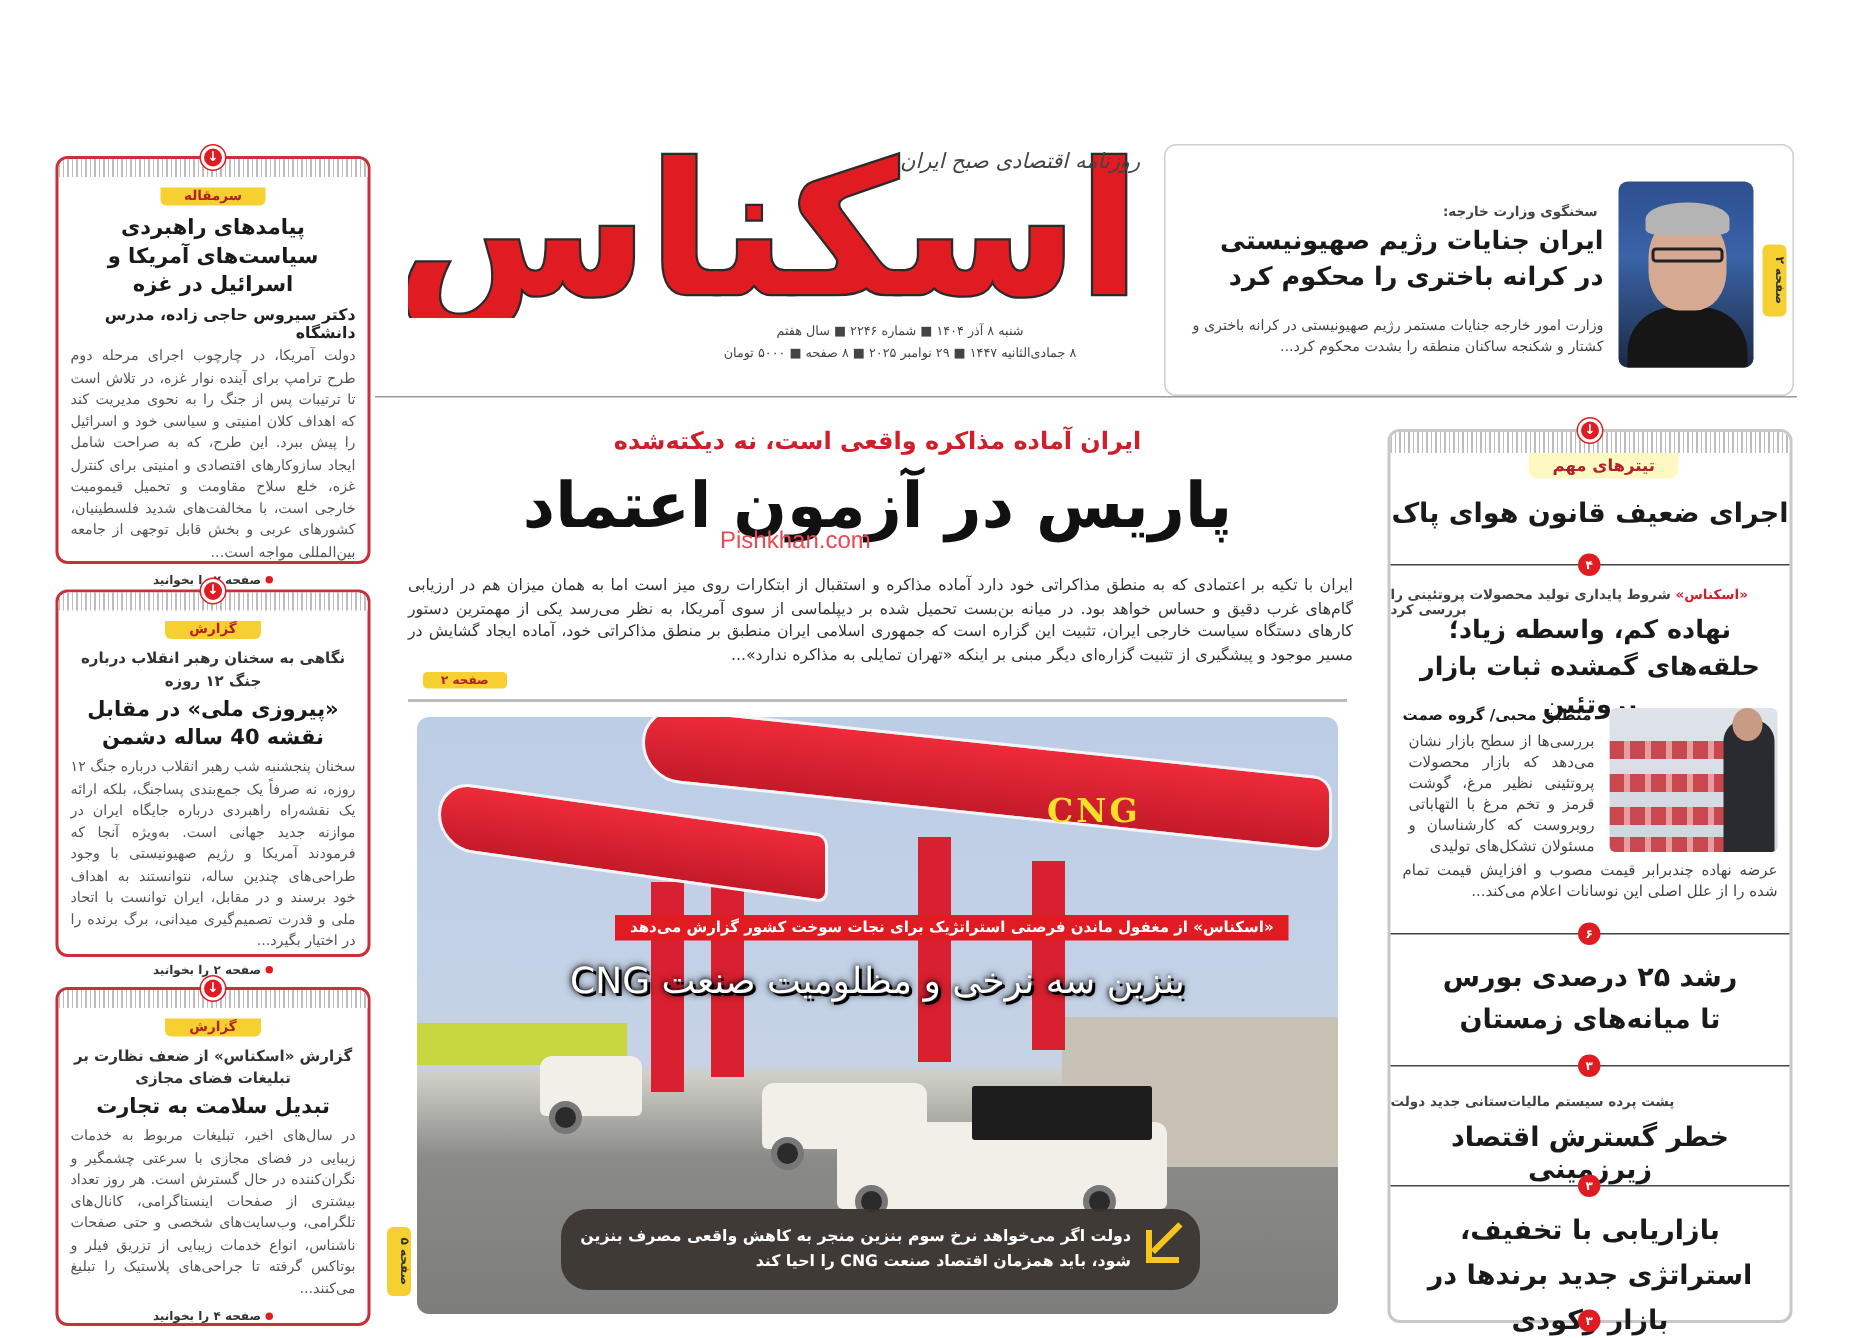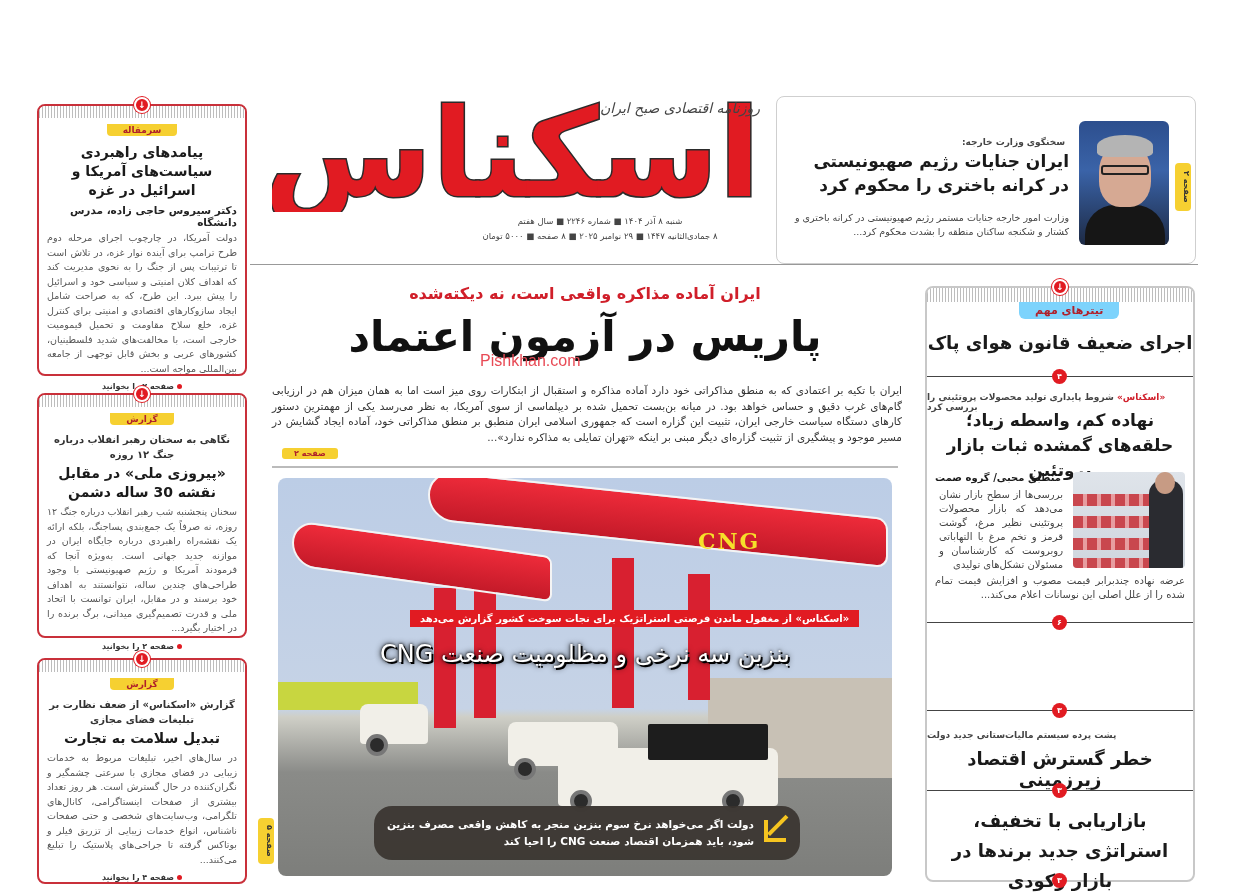--- a/index.html
+++ b/index.html
@@ -58,21 +58,21 @@
   .photo-kicker { position: absolute; left: 132px; top: 132px; background: #e11b22; color: #fff; font-size: 10px; font-weight: bold; padding: 3px 10px; }
   .photo-title { position: absolute; left: 0; top: 162px; width: 614px; text-align: center; font-size: 24px; font-weight: normal; color: #fff; text-shadow: 0 0 3px #000, 0 0 6px #000, 2px 2px 0 #000; }
   .quote-box { position: absolute; left: 96px; top: 328px; width: 426px; height: 54px; background: rgba(55,50,45,0.9); border-radius: 18px; }
   .quote-text { position: absolute; right: 46px; top: 10px; width: 370px; color: #fff; font-size: 10.5px; font-weight: bold; line-height: 17px; text-align: right; }
   .quote-arrow { position: absolute; right: 14px; top: 14px; width: 22px; height: 22px; border-left: 4px solid #f6c520; border-bottom: 4px solid #f6c520; }
   .quote-arrow::after { content: ""; position: absolute; left: 2px; bottom: 2px; width: 26px; height: 4px; background: #f6c520; transform: rotate(-45deg); transform-origin: left bottom; }
 
   
   .rcol { position: absolute; left: 925px; top: 286px; width: 270px; height: 596px; border: 2px solid #c8c8c8; border-radius: 8px; background: #fff; }
   .rcol .hatch { margin: 0; border-radius: 6px 6px 0 0; height: 14px; }
-  .rtag { position: absolute; left: 92px; top: 14px; background: #7dd3fc; color: #b0202a; font-size: 11px; font-weight: bold; padding: 2px 16px; border-radius: 0 0 6px 6px; }
+  .rtag { position: absolute; left: 92px; top: 14px; background: #fef9c3; color: #b0202a; font-size: 11px; font-weight: bold; padding: 2px 16px; border-radius: 0 0 6px 6px; }
   .rhead { position: absolute; width: 266px; text-align: center; font-weight: bold; color: #1a1a1a; }
   .rdiv { position: absolute; left: 0; width: 266px; height: 1px; background: #444; }
   .rdiv-dot { position: absolute; left: 125px; top: -7px; width: 15px; height: 15px; border-radius: 50%; background: #e11b22; color: #fff; font-size: 8px; line-height: 15px; text-align: center; font-weight: bold; }
   .rsmall { position: absolute; width: 266px; text-align: left; font-size: 9px; font-weight: bold; color: #444; }
   .rsmall .red { color: #d01f2a; }
   .meat-photo { position: absolute; left: 146px; top: 184px; width: 112px; height: 96px; border-radius: 4px; background: linear-gradient(180deg, #dfe4ea 0%, #cfd6de 100%); overflow: hidden; }
   .shelf { position: absolute; left: 0; width: 80px; height: 12px; background: repeating-linear-gradient(90deg, #c9474e 0 10px, #e79da0 10px 14px); }
   .shopper { position: absolute; left: 76px; top: 8px; width: 34px; height: 90px; background: #2a2b30; border-radius: 14px 14px 0 0; }
   .shopper-head { position: absolute; left: 82px; top: 0px; width: 20px; height: 22px; border-radius: 50%; background: #c79b84; }
   .rauthor { position: absolute; right: 132px; top: 184px; font-size: 10px; font-weight: bold; }
@@ -89,21 +89,21 @@
   <div class="lauthor">دکتر سیروس حاجی زاده، مدرس دانشگاه</div>
   <div class="lbody">دولت آمریکا، در چارچوب اجرای مرحله دوم طرح ترامپ برای آینده نوار غزه، در تلاش است تا ترتیبات پس از جنگ را به نحوی مدیریت کند که اهداف کلان امنیتی و سیاسی خود و اسرائیل را پیش ببرد. این طرح، که به صراحت شامل ایجاد سازوکارهای اقتصادی و امنیتی برای کنترل غزه، خلع سلاح مقاومت و تحمیل قیمومیت خارجی است، با مخالفت‌های شدید فلسطینیان، کشورهای عربی و بخش قابل توجهی از جامعه بین‌المللی مواجه است...</div>
   <div class="more">صفحه ۲ را بخوانید</div>
 </div>
 
 <div class="lbox" style="top:393px;height:245px;">
   <div class="hatch"></div>
   <div class="pin">↓</div>
   <div class="tag">گزارش</div>
   <div class="lkicker">نگاهی به سخنان رهبر انقلاب درباره جنگ ۱۲ روزه</div>
-  <div class="ltitle" style="margin-top:2px;">«پیروزی ملی» در مقابل نقشه 30 ساله دشمن</div>
+  <div class="ltitle" style="margin-top:2px;">«پیروزی ملی» در مقابل نقشه 40 ساله دشمن</div>
   <div class="lbody">سخنان پنجشنبه شب رهبر انقلاب درباره جنگ ۱۲ روزه، نه صرفاً یک جمع‌بندی پساجنگ، بلکه ارائه یک نقشه‌راه راهبردی درباره جایگاه ایران در موازنه جدید جهانی است. به‌ویژه آنجا که فرمودند آمریکا و رژیم صهیونیستی با وجود طراحی‌های چندین ساله، نتوانستند به اهداف خود برسند و در مقابل، ایران توانست با اتحاد ملی و قدرت تصمیم‌گیری میدانی، برگ برنده را در اختیار بگیرد...</div>
   <div class="more">صفحه ۲ را بخوانید</div>
 </div>
 
 <div class="lbox" style="top:658px;height:226px;">
   <div class="hatch"></div>
   <div class="pin">↓</div>
   <div class="tag">گزارش</div>
   <div class="lkicker">گزارش «اسکناس» از ضعف نظارت بر تبلیغات فضای مجازی</div>
   <div class="ltitle" style="margin-top:2px;">تبدیل سلامت به تجارت</div>
@@ -191,20 +191,21 @@
     <div class="shopper"></div>
     <div class="shopper-head"></div>
   </div>
   <div class="rauthor">منطبق محبی/ گروه صمت</div>
   <div class="rbody" style="right:130px;top:200px;width:124px;">بررسی‌ها از سطح بازار نشان می‌دهد که بازار محصولات پروتئینی نظیر مرغ، گوشت قرمز و تخم مرغ با التهاباتی روبروست که کارشناسان و مسئولان تشکل‌های تولیدی</div>
   <div class="rbody" style="right:8px;top:286px;width:250px;">عرضه نهاده چندبرابر قیمت مصوب و افزایش قیمت تمام شده را از علل اصلی این نوسانات اعلام می‌کند...</div>
   <div class="rdiv" style="top:334px;">
       <div class="rdiv-dot">۶</div>
     </div>
 
+  <div class="rhead" style="top:350px;font-size:18px;line-height:28px;padding:0 30px;">رشد ۲۵ درصدی بورس تا میانه‌های زمستان</div>
   <div class="rdiv" style="top:422px;">
       <div class="rdiv-dot">۳</div>
     </div>
 
   <div class="rsmall" style="top:442px;">پشت پرده سیستم مالیات‌ستانی جدید دولت</div>
   <div class="rhead" style="top:460px;font-size:18px;">خطر گسترش اقتصاد زیرزمینی</div>
   <div class="rdiv" style="top:502px;">
       <div class="rdiv-dot">۳</div>
     </div>
 

